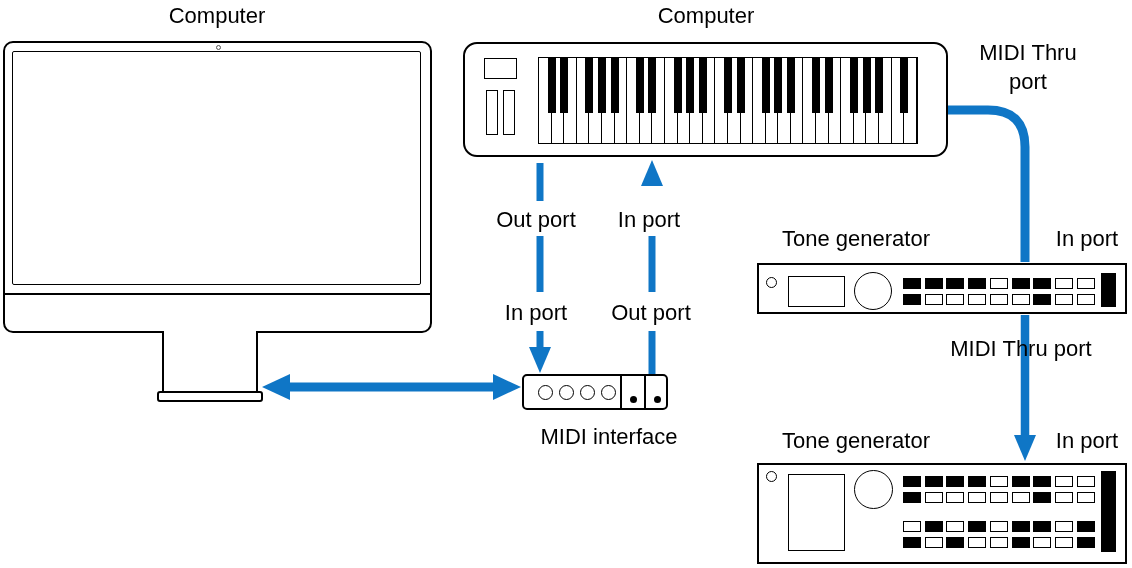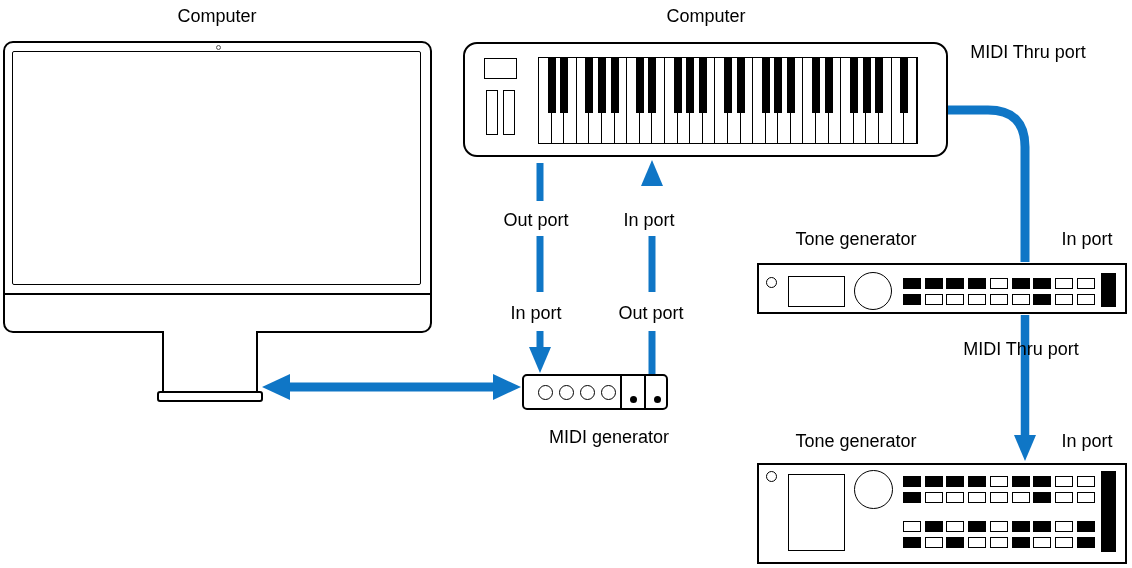--- a/index.html
+++ b/index.html
@@ -1,20 +1,20 @@
 <!DOCTYPE html>
 <html><head>
 <meta charset="utf-8">
 <style>
   html,body{margin:0;padding:0;background:#fff;}
   *{box-sizing:border-box;}
   .stage{position:relative;width:1132px;height:568px;background:#fff;overflow:hidden;
          font-family:"Liberation Sans",sans-serif;color:#000;}
   svg.connectors{position:absolute;left:0;top:0;}
-  .dlabel{position:absolute;font-size:18px;line-height:26px;color:#000;white-space:nowrap;
+  .dlabel{position:absolute;font-size:22px;line-height:26px;color:#000;white-space:nowrap;
           transform:translateX(-50%);}
   .dlabel.wrap{white-space:normal;width:132px;text-align:center;line-height:29px;}
 
   
   .monitor{position:absolute;left:3px;top:41px;width:429px;height:292px;
            border:2px solid #000;border-radius:10px;background:#fff;}
   .screen{position:absolute;left:7px;top:8px;width:409px;height:234px;
           border:1.6px solid #000;border-radius:2px;background:#fff;}
   .camera{position:absolute;left:211px;top:2px;width:5px;height:5px;border:1.2px solid #555;
           border-radius:50%;background:#fff;}
@@ -93,21 +93,21 @@
   <div class="dlabel wrap" style="left:1028px;top:38px;">MIDI Thru port</div>
   <div class="dlabel" style="left:536px;top:207px;">Out port</div>
   <div class="dlabel" style="left:649px;top:207px;">In port</div>
   <div class="dlabel" style="left:536px;top:300px;">In port</div>
   <div class="dlabel" style="left:651px;top:300px;">Out port</div>
   <div class="dlabel" style="left:856px;top:226px;">Tone generator</div>
   <div class="dlabel" style="left:1087px;top:226px;">In port</div>
   <div class="dlabel" style="left:1021px;top:336px;">MIDI Thru port</div>
   <div class="dlabel" style="left:856px;top:428px;">Tone generator</div>
   <div class="dlabel" style="left:1087px;top:428px;">In port</div>
-  <div class="dlabel" style="left:609px;top:424px;">MIDI generator</div>
+  <div class="dlabel" style="left:609px;top:424px;">MIDI interface</div>
 
   <div class="monitor">
     <div class="camera"></div>
     <div class="screen"></div>
     <div class="chin-line"></div>
   </div>
   <div class="stand-body"></div>
   <div class="stand-foot"></div>
 
   <div class="kbd">

